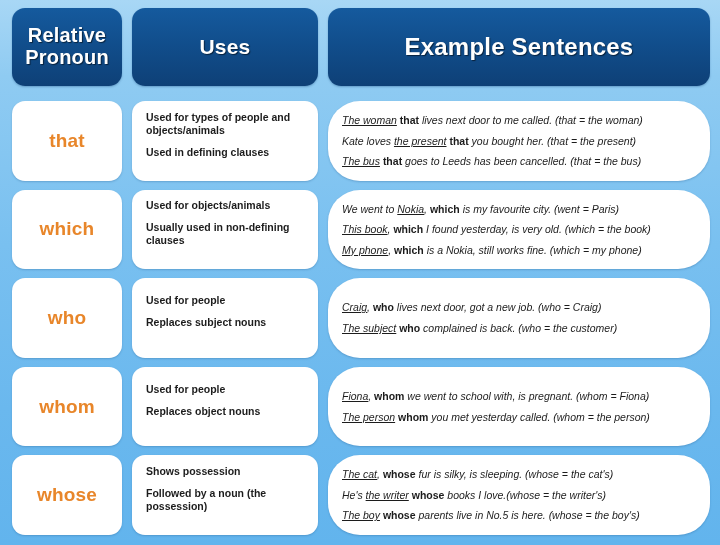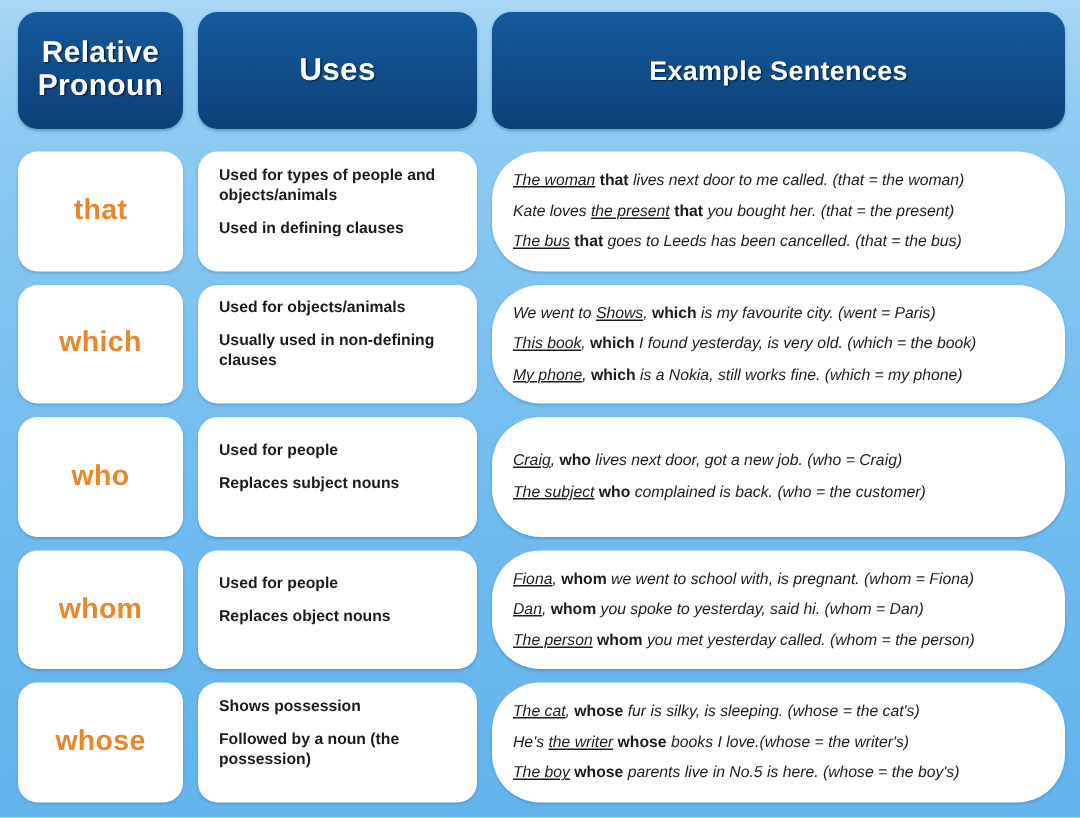--- a/index.html
+++ b/index.html
@@ -43,21 +43,21 @@
     text-align: center;
     color: #ffffff;
     font-weight: bold;
     letter-spacing: 0.2px;
     text-shadow: 1px 1px 1px rgba(0,0,0,.55);
     box-shadow: 0 1px 2px rgba(20,70,120,.35);
   }
 
   .hcell.c1 { flex: 0 0 110px; font-size: 20px; line-height: 1.08; }
   .hcell.c2 { flex: 0 0 186px; font-size: 21px; }
-  .hcell.c3 { flex: 1 1 auto;  font-size: 18px; }
+  .hcell.c3 { flex: 1 1 auto;  font-size: 24px; }
 
   
   .rows {
     display: flex;
     flex-direction: column;
     gap: 9px;
     flex: 1 1 auto;
   }
 
   .row {
@@ -174,21 +174,21 @@
           <span class="pronoun-text">which</span>
         </div>
         <div class="cell uses">
           <div class="uses-list">
             <div class="use-item">Used for objects/animals</div>
             <div class="use-item">Usually used in non-defining clauses</div>
           </div>
         </div>
         <div class="cell examples">
           <div class="ex-list">
-            <div class="ex-item"><span>We went to </span><u>Shows</u><span>, </span><b>which</b><span> is my favourite city. (went = Paris)</span></div>
+            <div class="ex-item"><span>We went to </span><u>Nokia</u><span>, </span><b>which</b><span> is my favourite city. (went = Paris)</span></div>
             <div class="ex-item"><u>This book</u><span>, </span><b>which</b><span> I found yesterday, is very old. (which = the book)</span></div>
             <div class="ex-item"><u>My phone</u><span>, </span><b>which</b><span> is a Nokia, still works fine. (which = my phone)</span></div>
           </div>
         </div>
       </div>
       <div class="row">
         <div class="cell pronoun">
           <span class="pronoun-text">who</span>
         </div>
         <div class="cell uses">
@@ -210,21 +210,20 @@
         </div>
         <div class="cell uses">
           <div class="uses-list">
             <div class="use-item">Used for people</div>
             <div class="use-item">Replaces object nouns</div>
           </div>
         </div>
         <div class="cell examples">
           <div class="ex-list">
             <div class="ex-item"><u>Fiona</u><span>, </span><b>whom</b><span> we went to school with, is pregnant. (whom = Fiona)</span></div>
-            <div class="ex-item"><u>Dan</u><span>, </span><b>whom</b><span> you spoke to yesterday, said hi. (whom = Dan)</span></div>
             <div class="ex-item"><u>The person</u><span> </span><b>whom</b><span> you met yesterday called. (whom = the person)</span></div>
           </div>
         </div>
       </div>
       <div class="row">
         <div class="cell pronoun">
           <span class="pronoun-text">whose</span>
         </div>
         <div class="cell uses">
           <div class="uses-list">

